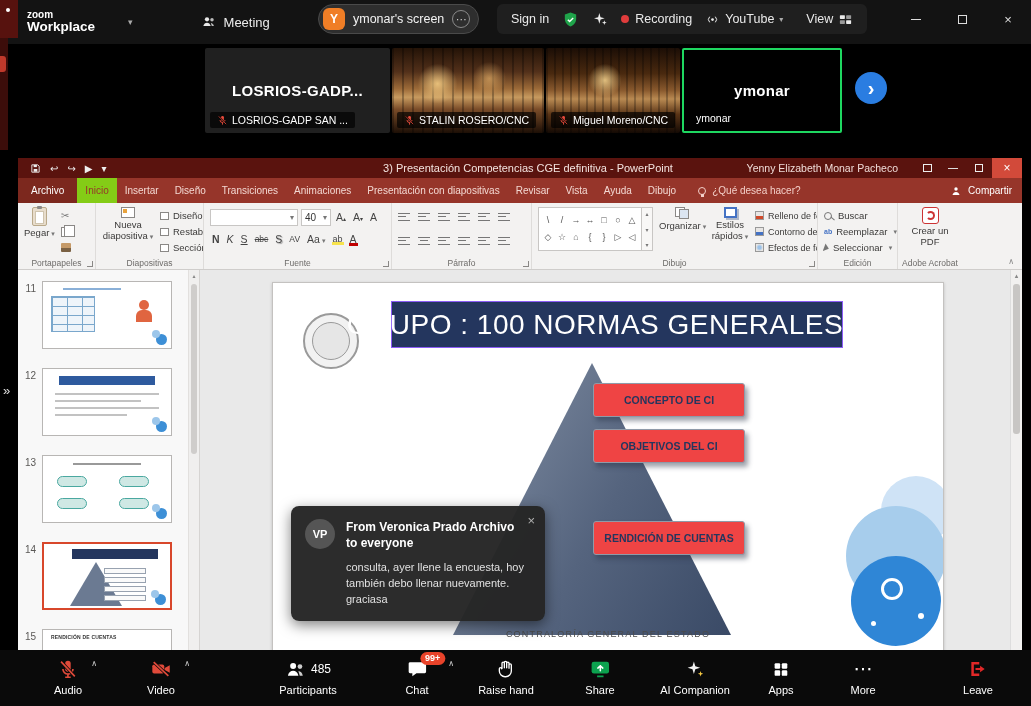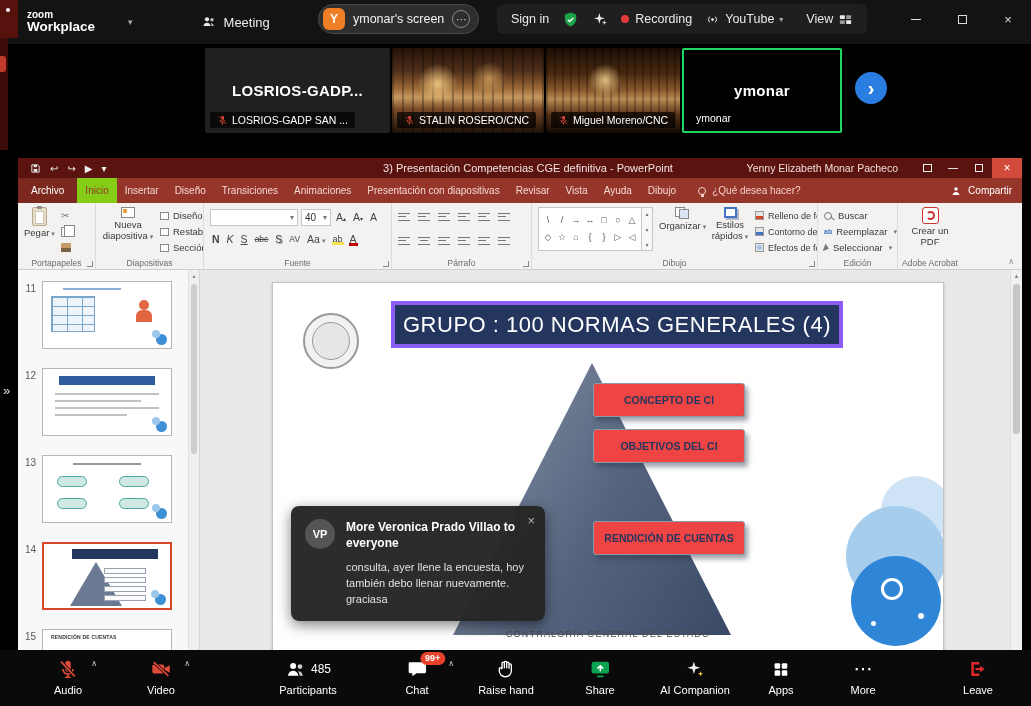--- a/index.html
+++ b/index.html
@@ -168,22 +168,22 @@
   .editor { flex:1; position:relative; background:#e9e9e9; overflow:hidden; }
   .editor-scroll { position:absolute; right:0; top:0; bottom:0; width:12px; background:#f1f0ef; border-left:1px solid #ddd;
                    font-size:7px; color:#888; text-align:center; }
   .editor-scroll .esthumb { position:absolute; left:2px; right:2px; top:14px; height:150px; background:#c8c6c4; border-radius:3px; }
 
   .slide { position:absolute; left:72px; top:12px; width:672px; height:378px; background:#fff; border:1px solid #c4c2c0;
            box-shadow:0 1px 3px rgba(0,0,0,.18); overflow:hidden; }
   .seal { position:absolute; left:30px; top:30px; width:56px; height:56px; border-radius:50%; border:2px solid #9a9a9a;
           display:flex; align-items:center; justify-content:center; background:#f2f2f2; }
   .seal:before { content:""; width:36px; height:36px; border-radius:50%; border:1px solid #9a9a9a; background:#e6e6e6; }
-  .slide-title { position:absolute; left:118px; top:18px; width:452px; height:47px; background:#24365e; border:4px solid #8b5cf6;
-                 color:#fff; display:flex; align-items:center; justify-content:center; font-size:22px; letter-spacing:.5px; white-space:nowrap; }
+  .slide-title { position:absolute; left:118px; top:18px; width:452px; height:47px; background:#24365e; border:1px solid #8b5cf6;
+                 color:#fff; display:flex; align-items:center; justify-content:center; font-size:28px; letter-spacing:.5px; white-space:nowrap; }
   .pyramid { position:absolute; left:180px; top:80px; width:278px; height:272px;
              clip-path:polygon(50% 0, 100% 100%, 0 100%);
              background:linear-gradient(120deg,#8794a8,#55647e 55%,#3a4a66); }
   .ci-box { position:absolute; left:320px; width:152px; height:34px; background:#ef4444; border:1px solid #8f9aa8; border-radius:3px;
             box-shadow:3px 4px 5px rgba(40,50,70,.45); display:flex; align-items:center; justify-content:center;
             font-size:10.5px; font-weight:bold; color:#24365e; white-space:nowrap; }
   .cb1{top:100px;} .cb2{top:146px;} .cb3{top:192px;} .cb4{top:238px;}
   .slide-footer { position:absolute; top:346px; left:0; width:100%; text-align:center; font-size:9px; color:#4a4a4a; letter-spacing:1.2px; }
   .circle-md { position:absolute; left:608px; top:193px; width:70px; height:70px; border-radius:50%; background:#cfe3f6; }
   .circle-lg { position:absolute; left:573px; top:223px; width:100px; height:100px; border-radius:50%; background:#a7cdec; }
@@ -633,21 +633,21 @@
           <span class="esthumb"></span>
         </div>
       </div>
     </div>
   </section>
 
   <aside class="chat-popup">
     <span class="cp-close">×</span>
     <div class="cp-row">
       <span class="cp-avatar">VP</span>
-      <span class="cp-head">More Veronica Prado Villao to everyone</span>
+      <span class="cp-head">From Veronica Prado Archivo to everyone</span>
     </div>
     <div class="cp-msg">consulta, ayer llene la encuesta, hoy también debo llenar nuevamente. graciasa</div>
   </aside>
 
   <footer class="zoom-toolbar">
 
     <div class="tb-item" style="left:68px">
       <span class="tb-ico">
         <svg viewBox="0 0 24 24" width="22" height="22">
             <path d="M12 3a3 3 0 013 3v6a3 3 0 01-6 0V6a3 3 0 013-3z" fill="#e04a3a"></path>

